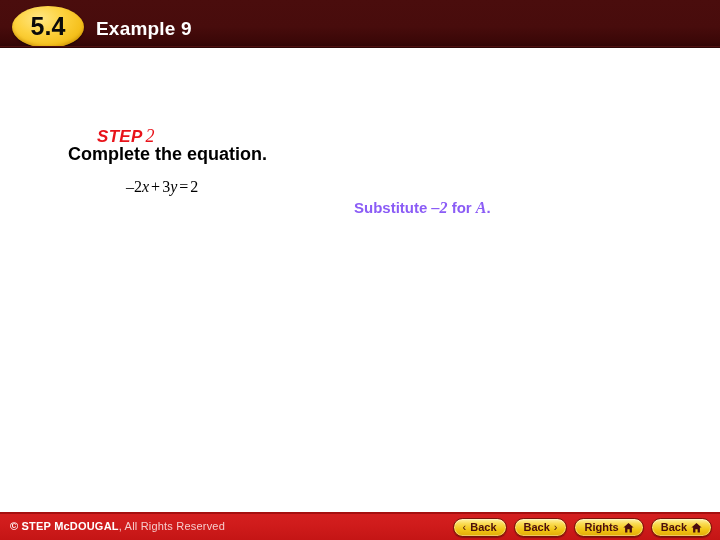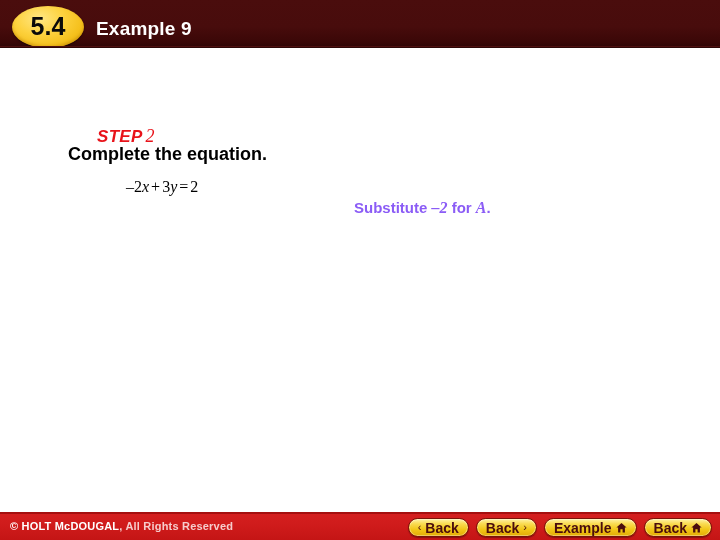--- a/index.html
+++ b/index.html
@@ -165,21 +165,21 @@
     white-space: nowrap;
     line-height: 1;
   }
   #copyright .bold {
     color: #ffffff;
     font-weight: bold;
     letter-spacing: 0.2px;
   }
   #copyright .light {
     color: #f6cccc;
-    font-weight: bold;
+    font-weight: normal;
     letter-spacing: 0.2px;
     text-align: right;
   }
 
   #nav-buttons {
     position: absolute;
     right: 8px;
     top: 4px;
     display: flex;
     gap: 7px;
@@ -195,21 +195,21 @@
     align-items: center;
     justify-content: center;
     gap: 4px;
     padding: 0 9px;
     box-sizing: border-box;
     cursor: pointer;
   }
   .nav-btn .lbl {
     font-family: "Liberation Sans", sans-serif;
     font-weight: bold;
-    font-size: 14px;
+    font-size: 11px;
     color: #4a0d0d;
     line-height: 1;
     white-space: nowrap;
   }
   .nav-btn .glyph {
     font-size: 11px;
     color: #4a0d0d;
     line-height: 1;
     display: inline-block;
   }
@@ -241,37 +241,37 @@
     <span>Substitute</span>
     <span class="ser">–2</span>
     <span>for</span>
     <span class="ser">A</span><span>.</span>
   </div>
 
 </div>
 
 <div id="footer">
   <div id="copyright">
-    <span class="bold">© HOLT McDOUGAL</span><span class="light">, All Rights Reserved</span>
+    <span class="bold">© STEP McDOUGAL</span><span class="light">, All Rights Reserved</span>
   </div>
 
   <div id="nav-buttons">
 
     <div class="nav-btn">
       <span class="glyph">‹</span>
       <span class="lbl">Back</span>
     </div>
 
     <div class="nav-btn">
       <span class="lbl">Back</span>
       <span class="glyph">›</span>
     </div>
 
     <div class="nav-btn">
-      <span class="lbl">Example</span>
+      <span class="lbl">Rights</span>
       <span class="home-ico">
         <svg width="11" height="10" viewBox="0 0 11 10" aria-hidden="true">
           <path d="M5.5 0 L10.6 4.4 L8.9 4.4 L8.9 9.6 L6.6 9.6 L6.6 6.2 L4.4 6.2 L4.4 9.6 L2.1 9.6 L2.1 4.4 L0.4 4.4 Z" fill="#4a0d0d"></path>
         </svg>
       </span>
     </div>
 
     <div class="nav-btn">
       <span class="lbl">Back</span>
       <span class="home-ico">

